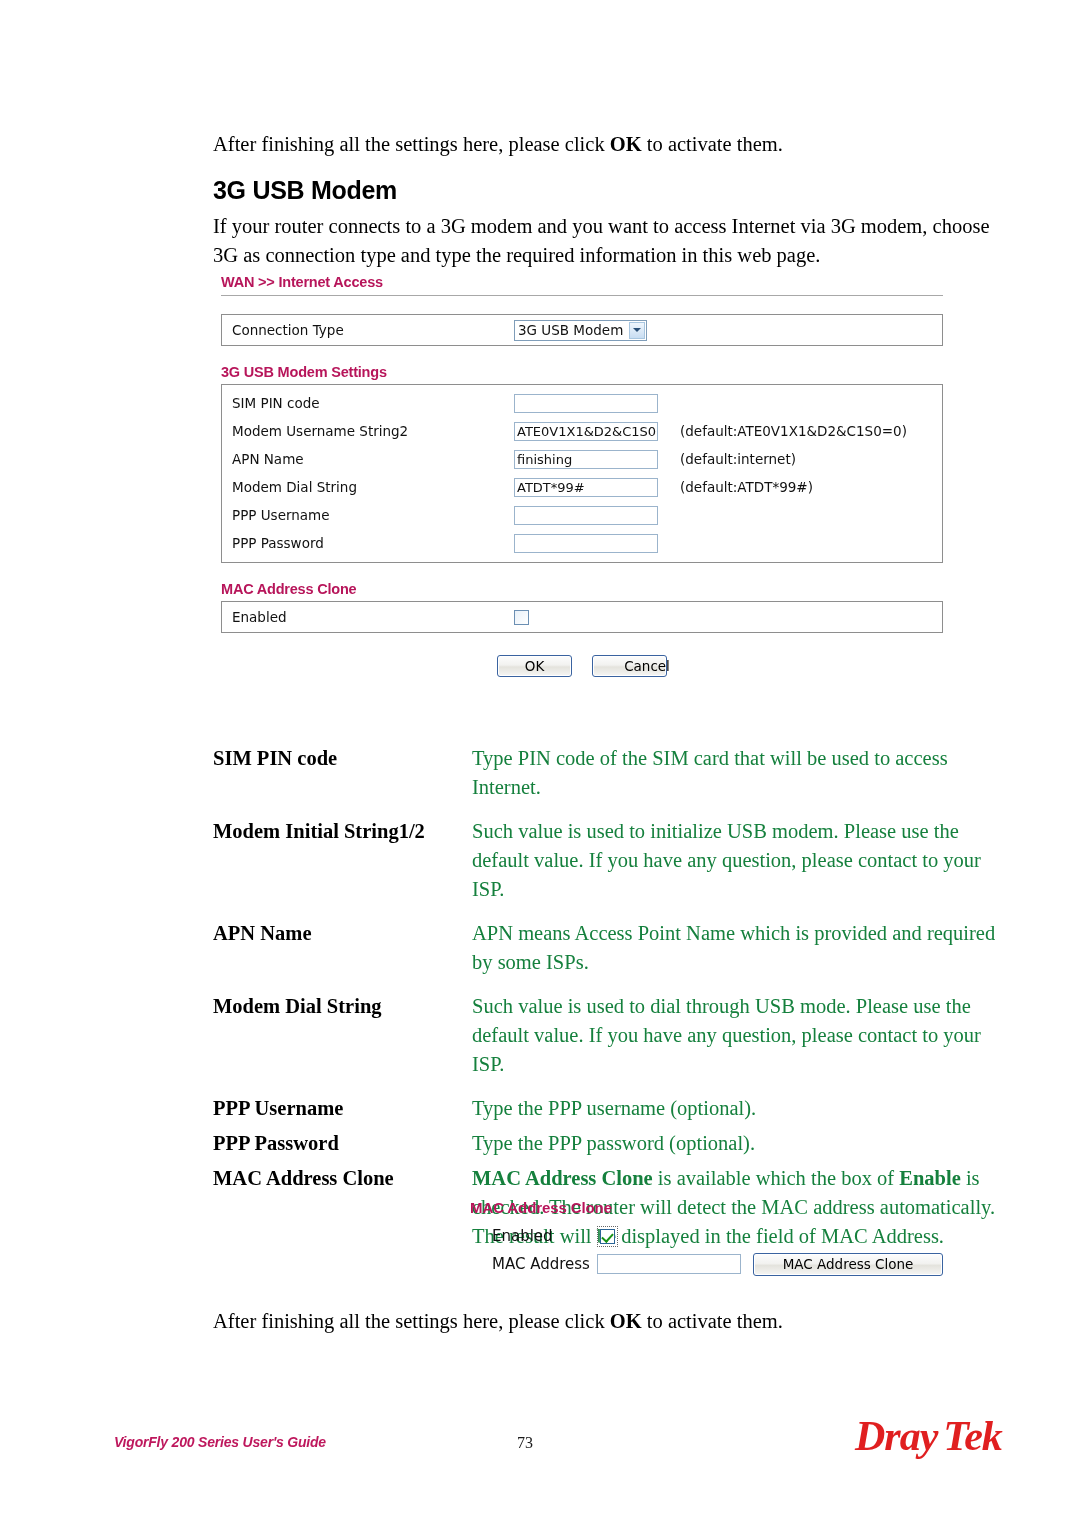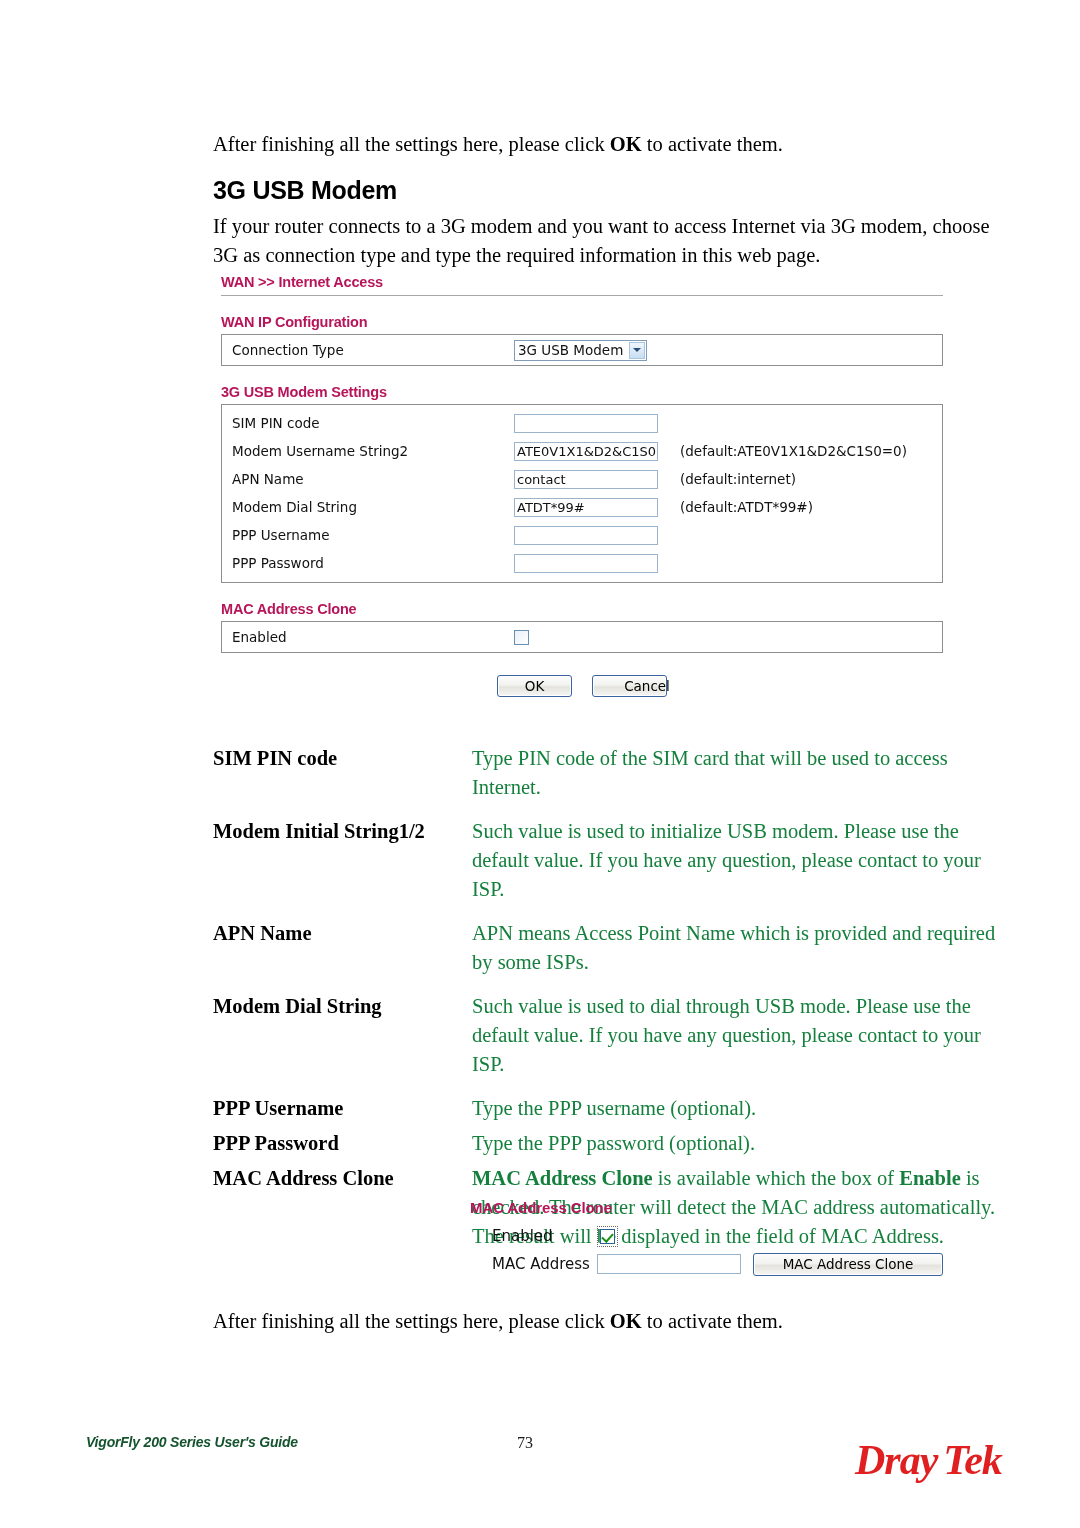--- a/index.html
+++ b/index.html
@@ -255,26 +255,26 @@
     width: 144px;
     height: 20px;
     border: 1px solid #9bb4cc;
     background: #fff;
     box-sizing: border-box;
   }
 
   
   .footer-left {
     position: absolute;
-    left: 86px;
+    left: 114px;
     font-family: "Liberation Sans", sans-serif;
     font-style: italic;
     font-weight: bold;
     font-size: 14px;
-    color: #14532d;
+    color: #be185d;
     letter-spacing: -0.2px;
   }
   .footer-page {
     position: absolute;
     font-family: "Liberation Serif", serif;
     font-size: 16px;
     color: #1a1a1a;
   }
   .logo {
     position: absolute;
@@ -300,21 +300,20 @@
   <div class="section-title" style="top:176px;">3G USB Modem</div>
 
   <div class="prose" style="top:212px;">If your router connects to a 3G modem and you want to access Internet via 3G modem, choose 3G as connection type and type the required information in this web page.</div>
 
   <div class="webui" style="top:274px;">
 
     <div class="ui-crumb">WAN &gt;&gt; Internet Access</div>
     <div class="ui-rule"></div>
 
     <div style="height:18px"></div>
-    <div class="ui-grouptitle">WAN IP Configuration</div>
     <div class="ui-panel">
       <div class="ui-row tall">
         <div class="ui-label">Connection Type</div>
         <div class="selectbox">
           <span class="sel-text">3G USB Modem</span>
           <span class="sel-arrow">
               <i></i>
             </span>
         </div>
       </div>
@@ -331,21 +330,21 @@
 
 
       <div class="ui-row">
         <div class="ui-label">Modem Username String2</div>
         <span class="txtbox">ATE0V1X1&amp;D2&amp;C1S0=0</span>
         <span class="ui-hint">(default:ATE0V1X1&amp;D2&amp;C1S0=0)</span>
       </div>
 
       <div class="ui-row">
         <div class="ui-label">APN Name</div>
-        <span class="txtbox">contact</span>
+        <span class="txtbox">finishing</span>
         <span class="ui-hint">(default:internet)</span>
       </div>
 
       <div class="ui-row">
         <div class="ui-label">Modem Dial String</div>
         <span class="txtbox">ATDT*99#</span>
         <span class="ui-hint">(default:ATDT*99#)</span>
       </div>
 
       <div class="ui-row">
@@ -429,17 +428,17 @@
       <span class="xpbtn" style="width:190px;height:23px;margin-left:12px;">MAC Address Clone</span>
     </div>
   </div>
 
   <div class="prose" style="top:1307px;">
     <span>After finishing all the settings here, please click </span><b>OK</b><span> to activate them.</span>
   </div>
 
   <div class="footer-left" style="top:1434px;">VigorFly 200 Series User's Guide</div>
   <div class="footer-page" style="top:1434px;left:517px;">73</div>
-  <div class="logo" style="top:1412px;left:855px;margin-top:24px;">
+  <div class="logo" style="top:1412px;left:855px;">
     <span>Dray</span><span class="tek" style="padding-left:6px;">Tek</span>
   </div>
 
 </div>
 
 </body></html>

